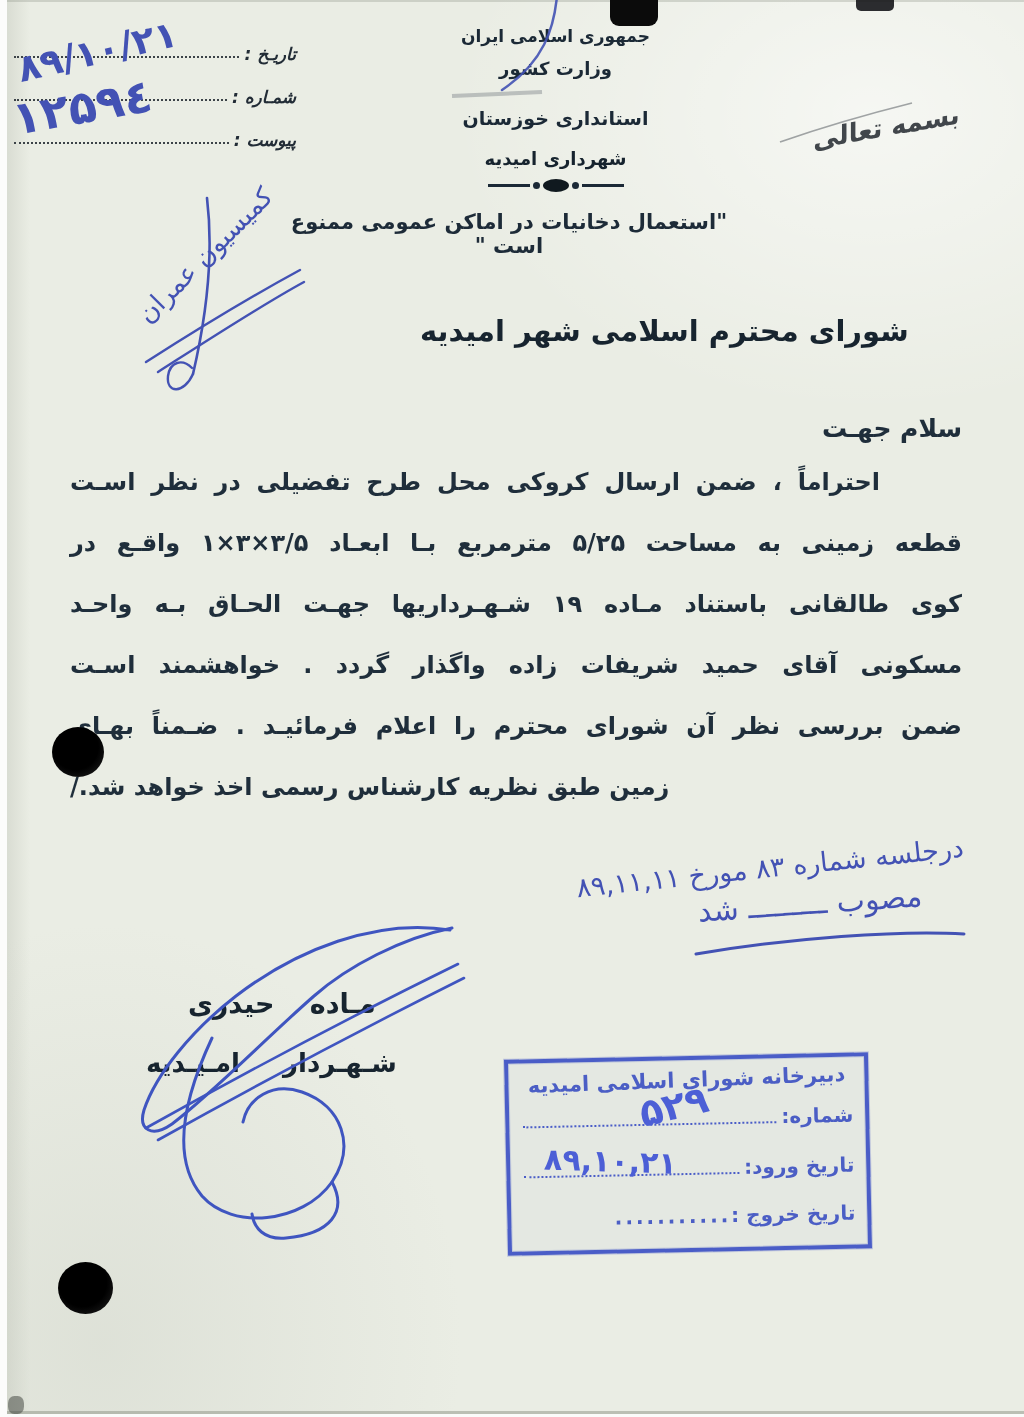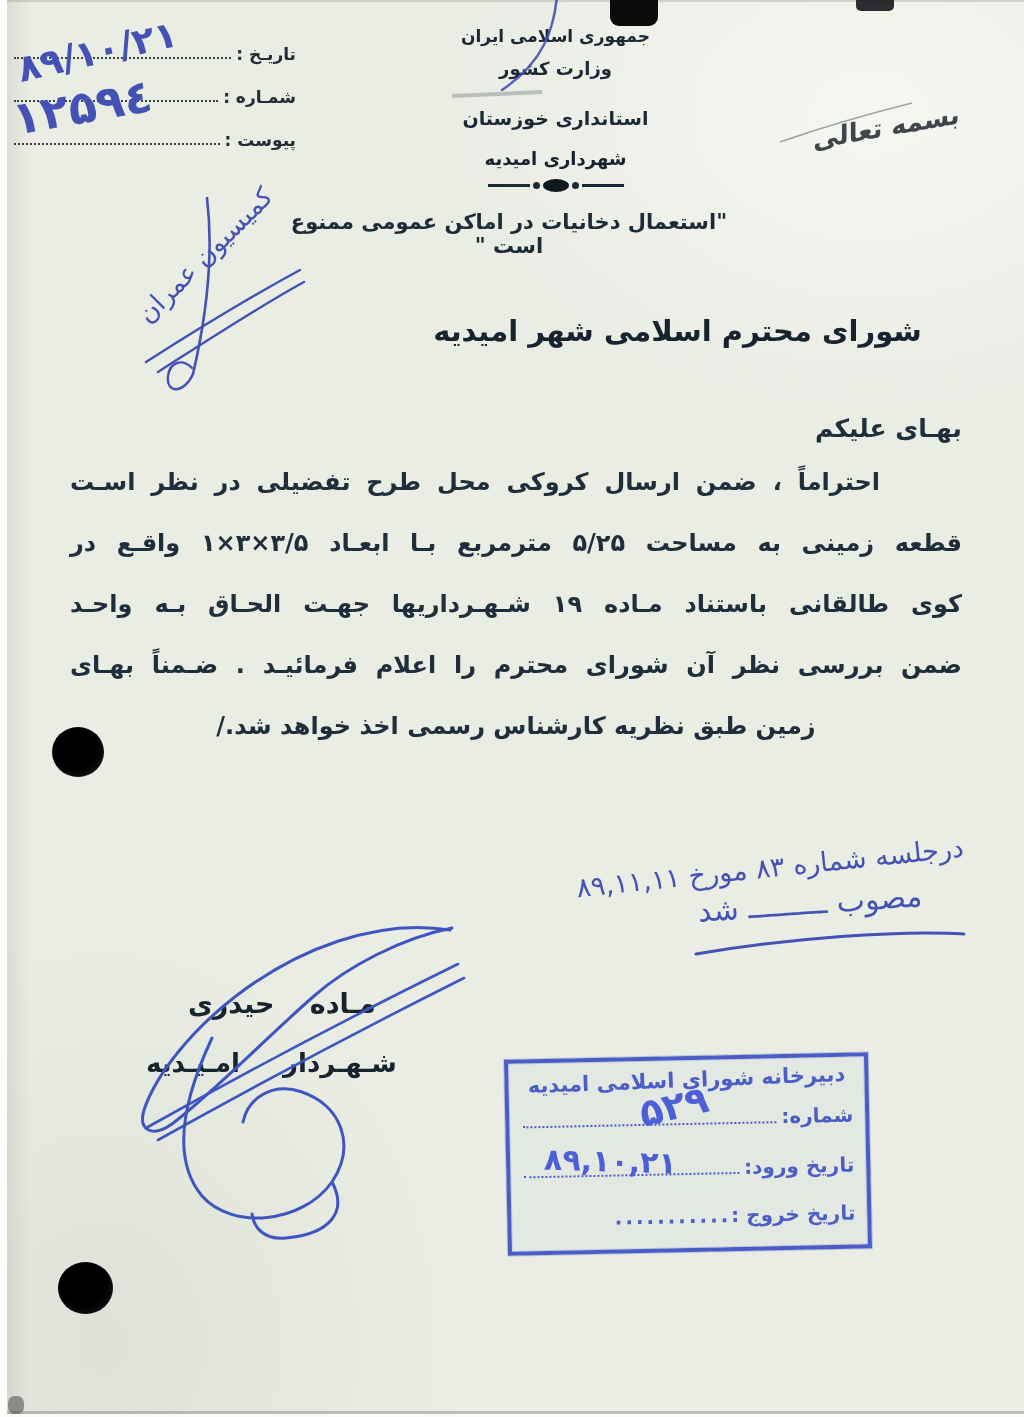--- a/index.html
+++ b/index.html
@@ -14,21 +14,21 @@
       #eaede4;
     box-shadow: inset 0 -3px 0 rgba(140,145,132,.5), inset 0 2px 0 rgba(150,155,142,.35);}
   .edge-left{position:absolute;left:0;top:0;width:7px;height:1417px;background:#fcfcfb;z-index:35;}
 
   .abs{position:absolute;}
   .ink{color:#1f2e3b;}
   .pen{color:#4352b4;}
 
   
   .meta{left:12px;top:44px;width:284px;z-index:5;}
-  .meta-row{display:flex;align-items:center;margin-bottom:23px;direction:rtl;}
+  .meta-row{display:flex;align-items:flex-start;margin-bottom:23px;direction:rtl;font-style:italic;}
   .meta-label{font-size:17px;font-weight:bold;color:#222c36;white-space:nowrap;}
   .dotline{flex:1;border-bottom:2px dotted #3c4348;margin:0 5px 5px 2px;height:14px;}
   .hw-date{left:16px;top:30px;font-size:37px;transform:rotate(-13deg);z-index:6;font-weight:bold;}
   .hw-number{left:12px;top:80px;font-size:46px;transform:rotate(-10deg);z-index:6;font-weight:bold;}
 
   
   .letterhead{left:398px;top:26px;width:315px;text-align:center;color:#1b2936;z-index:4;}
   .lh1{font-size:17px;font-weight:bold;margin-bottom:12px;}
   .lh2{font-size:18px;font-weight:bold;margin-bottom:28px;}
   .lh3{font-size:19px;font-weight:bold;margin-bottom:19px;}
@@ -39,29 +39,29 @@
   .dv-dot-b{width:26px;height:13px;border-radius:50%;background:#10191f;}
 
   .besm{left:812px;top:112px;font-size:26px;font-weight:bold;color:#41464b;
     transform:rotate(-10deg) skewX(-10deg);z-index:4;}
 
   .slogan{left:288px;top:210px;width:442px;font-size:21px;font-weight:bold;text-align:center;color:#1d2b38;z-index:5;}
 
   .diag-note{left:100px;top:240px;width:210px;transform:rotate(-45deg);font-size:26px;
     text-align:center;z-index:6;}
 
-  .recipient{left:420px;top:314px;width:515px;font-size:29px;font-weight:bold;text-align:center;color:#17242f;z-index:5;margin:0;}
+  .recipient{left:420px;top:314px;width:515px;font-size:29px;font-weight:bold;text-align:left;color:#17242f;z-index:5;margin:0;}
   .salutation{left:740px;top:414px;width:222px;font-size:25px;font-weight:bold;text-align:right;z-index:5;}
 
   
   .body-text{left:70px;top:452px;width:892px;font-size:24px;font-weight:bold;z-index:5;}
   .bline{height:61px;line-height:61px;}
   .just{text-align:justify;text-align-last:justify;}
   .indent{padding-right:82px;}
-  .lastline{text-align:center;}
+  .lastline{text-align:left;}
 
   
   .council1{left:570px;top:852px;width:400px;font-size:27px;transform:rotate(-6deg);text-align:center;z-index:6;}
   .council2{left:660px;top:886px;width:300px;font-size:30px;transform:rotate(-4deg);text-align:center;z-index:6;}
 
   
   .sig-name{left:188px;top:988px;font-size:27px;font-weight:bold;word-spacing:26px;color:#17242f;z-index:5;}
   .sig-title{left:146px;top:1048px;font-size:26px;font-weight:bold;word-spacing:34px;color:#17242f;z-index:5;}
 
   
@@ -125,26 +125,27 @@
   </div>
 
   <div class="abs besm">بسمه تعالی</div>
 
   <div class="abs slogan">"استعمال دخانیات در اماکن عمومی ممنوع است "</div>
 
   <div class="abs diag-note pen">کمیسیون عمران</div>
 
   <h1 class="abs recipient">شورای محترم اسلامی شهر امیدیه</h1>
 
-  <div class="abs salutation ink">بهـای علیکم</div>
+  <div class="abs salutation ink">سلام جهـت</div>
 
   <div class="abs body-text ink">
     <div class="bline just indent">احتراماً ، ضمن ارسال کروکی محل طرح تفضیلی در نظر اسـت</div>
     <div class="bline just">قطعه زمینی به مساحت ۵/۲۵ مترمربع بـا ابعـاد ۳/۵×۳×۱ واقـع در</div>
     <div class="bline just">کوی طالقانی باستناد مـاده ۱۹ شـهـرداریها جهـت الحـاق بـه واحـد</div>
+    <div class="bline just">مسکونی آقای حمید شریفات زاده واگذار گردد . خواهشمند اسـت</div>
     <div class="bline just">ضمن بررسی نظر آن شورای محترم را اعلام فرمائیـد . ضـمناً بهـای</div>
     <div class="bline lastline">زمین طبق نظریه کارشناس رسمی اخذ خواهد شد./</div>
   </div>
 
   <div class="abs council1 pen">درجلسه شماره ۸۳ مورخ ۸۹,۱۱,۱۱</div>
   <div class="abs council2 pen">مصوب ـــــــــ شد</div>
 
   <div class="abs sig-name">مـاده حیدری</div>
   <div class="abs sig-title">شـهـردار امـیـدیه</div>
 

